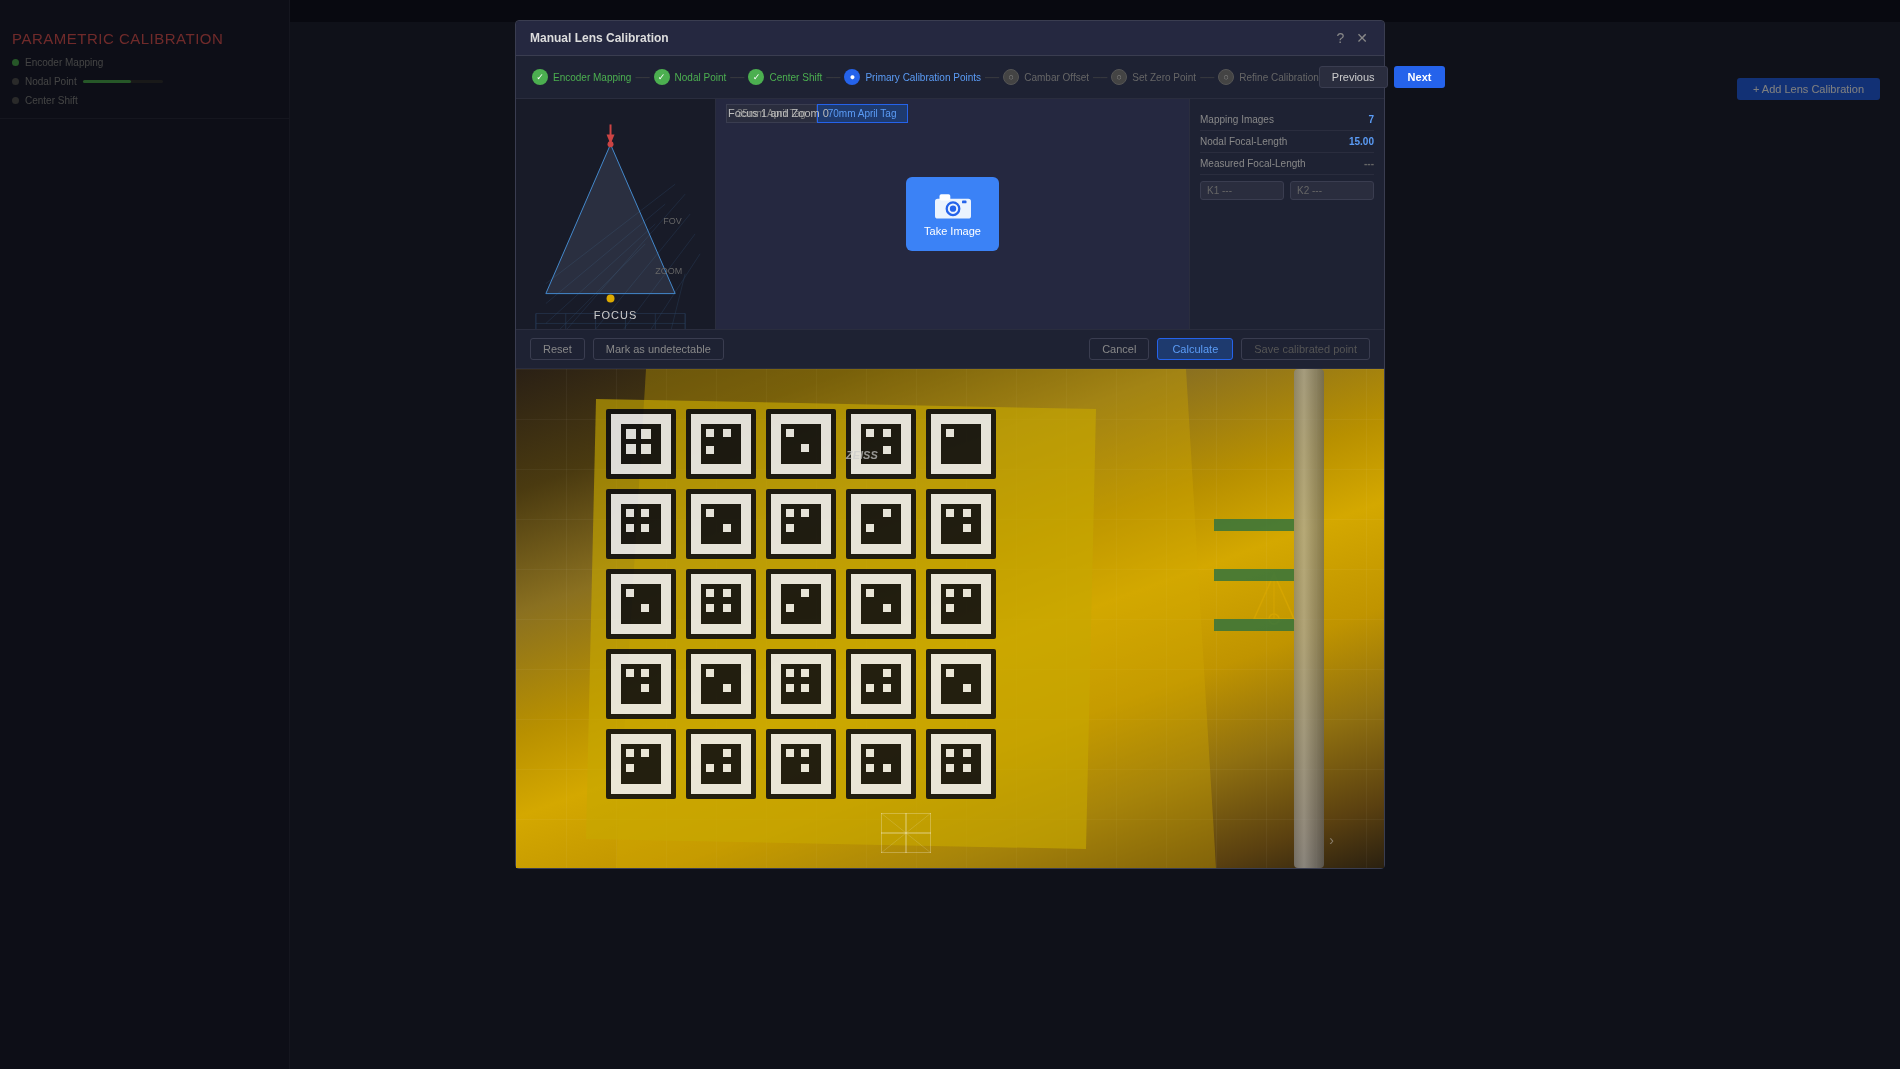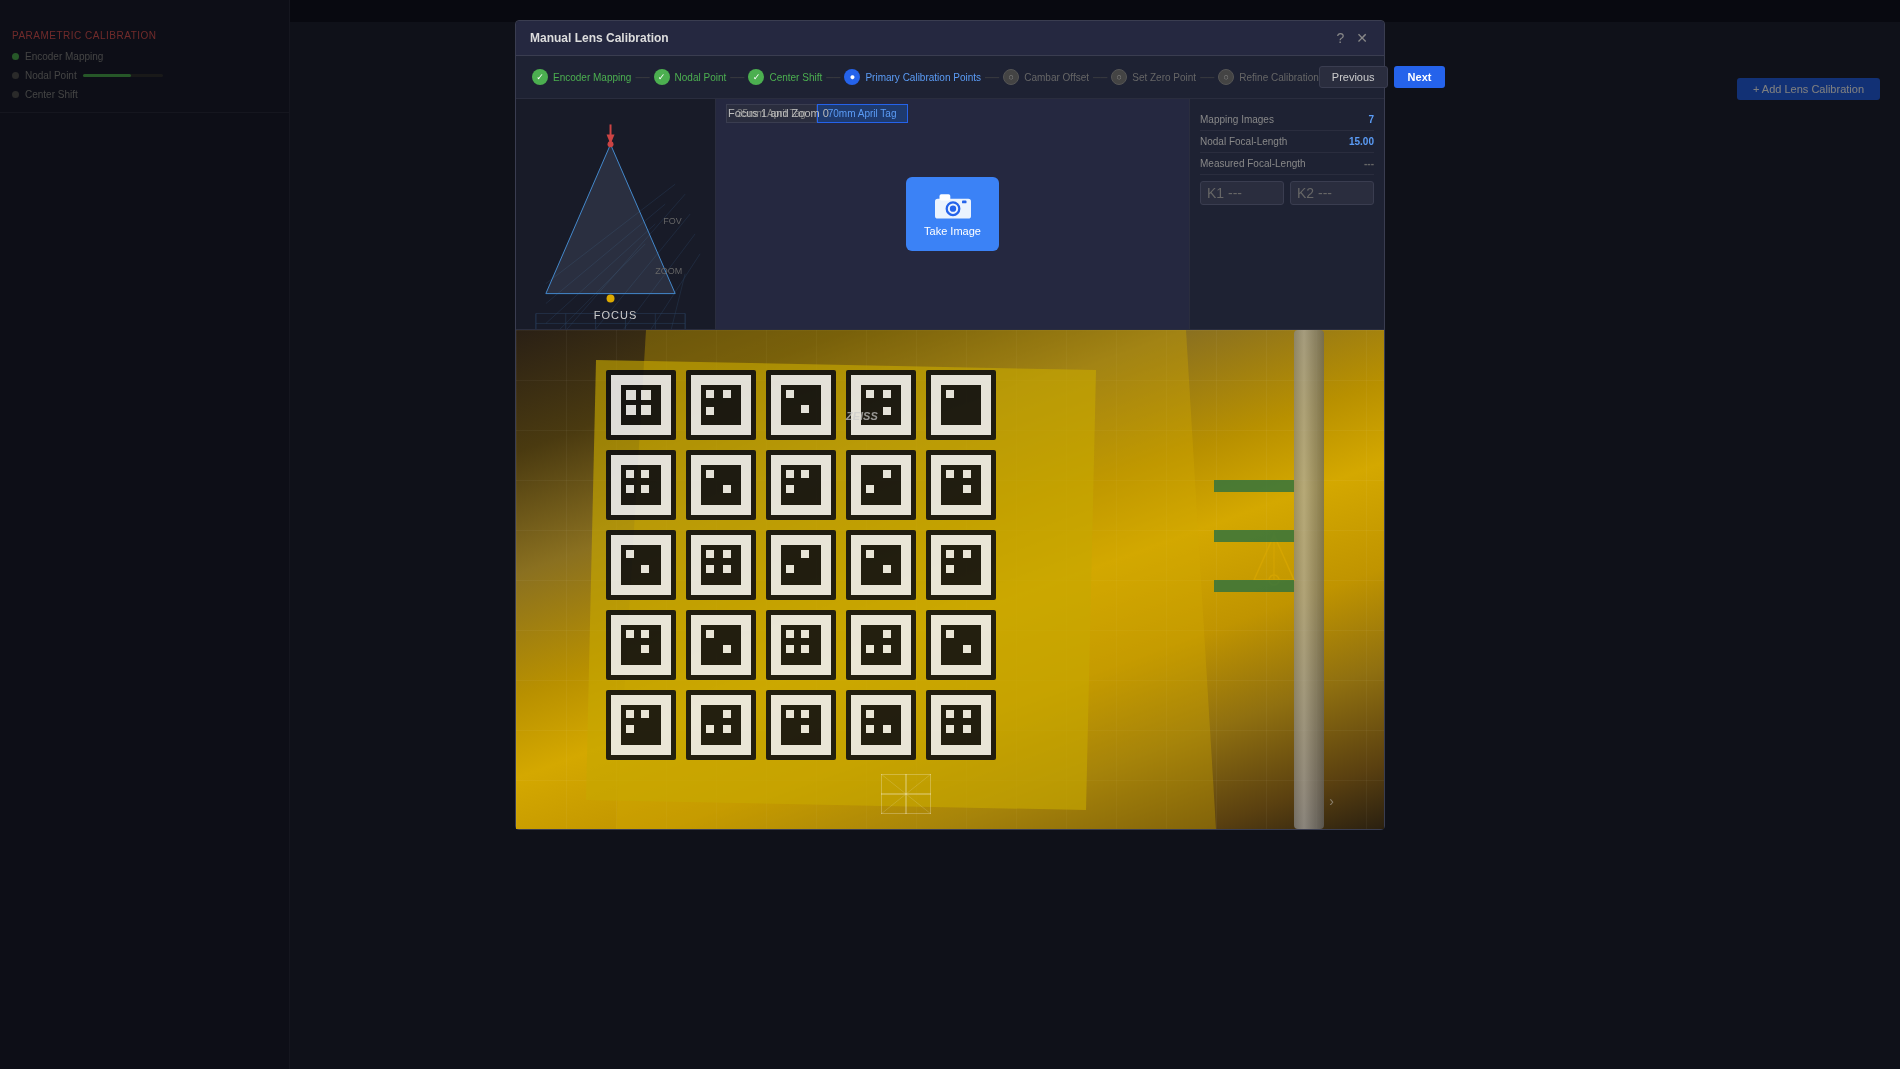--- a/index.html
+++ b/index.html
@@ -56,21 +56,21 @@
     }
 
     
     .sidebar-section {
       padding: 8px 12px;
       border-bottom: 1px solid #2a2d3e;
       margin-top: 22px;
     }
 
     .sidebar-label {
-      font-size: 10px;
+      font-size: 15px;
       color: #e05555;
       text-transform: uppercase;
       letter-spacing: 0.5px;
       margin-bottom: 6px;
     }
 
     .sidebar-item-row {
       display: flex;
       align-items: center;
       padding: 4px 0;
@@ -340,21 +340,21 @@
       gap: 6px;
       margin-top: 6px;
     }
 
     .k-field {
       flex: 1;
       background: #2a2d3e;
       border: 1px solid #3a3d50;
       border-radius: 3px;
       padding: 3px 6px;
-      font-size: 14px;
+      font-size: 10px;
       color: #666;
     }
 
     
     .action-bar {
       padding: 8px 14px;
       background: #1e2233;
       border-top: 1px solid #2a2d3e;
       display: flex;
       align-items: center;
@@ -668,20 +668,31 @@
             <span>---</span>
           </div>
           <div class="k-field">
             <span>K2</span>
             <span>---</span>
           </div>
         </div>
       </div>
     </div>
 
+    <div class="action-bar">
+      <div class="action-left">
+        <button class="btn-reset">Reset</button>
+        <button class="btn-mark">Mark as undetectable</button>
+      </div>
+      <div class="action-right">
+        <button class="btn-cancel">Cancel</button>
+        <button class="btn-calculate">Calculate</button>
+        <button class="btn-save-cal">Save calibrated point</button>
+      </div>
+    </div>
 
     <div class="camera-feed">
       <div class="camera-feed-inner">
 
         <div style="width:100%; height:100%; background: linear-gradient(160deg, #2a2015 0%, #4a3a10 15%, #8a7020 30%, #b89000 45%, #d4a800 55%, #c09400 68%, #907010 80%, #5a4010 92%, #2a2010 100%); position:relative;">
 
           <div class="cam-grid"></div>
 
           <div class="yellow-overlay"></div>
 

